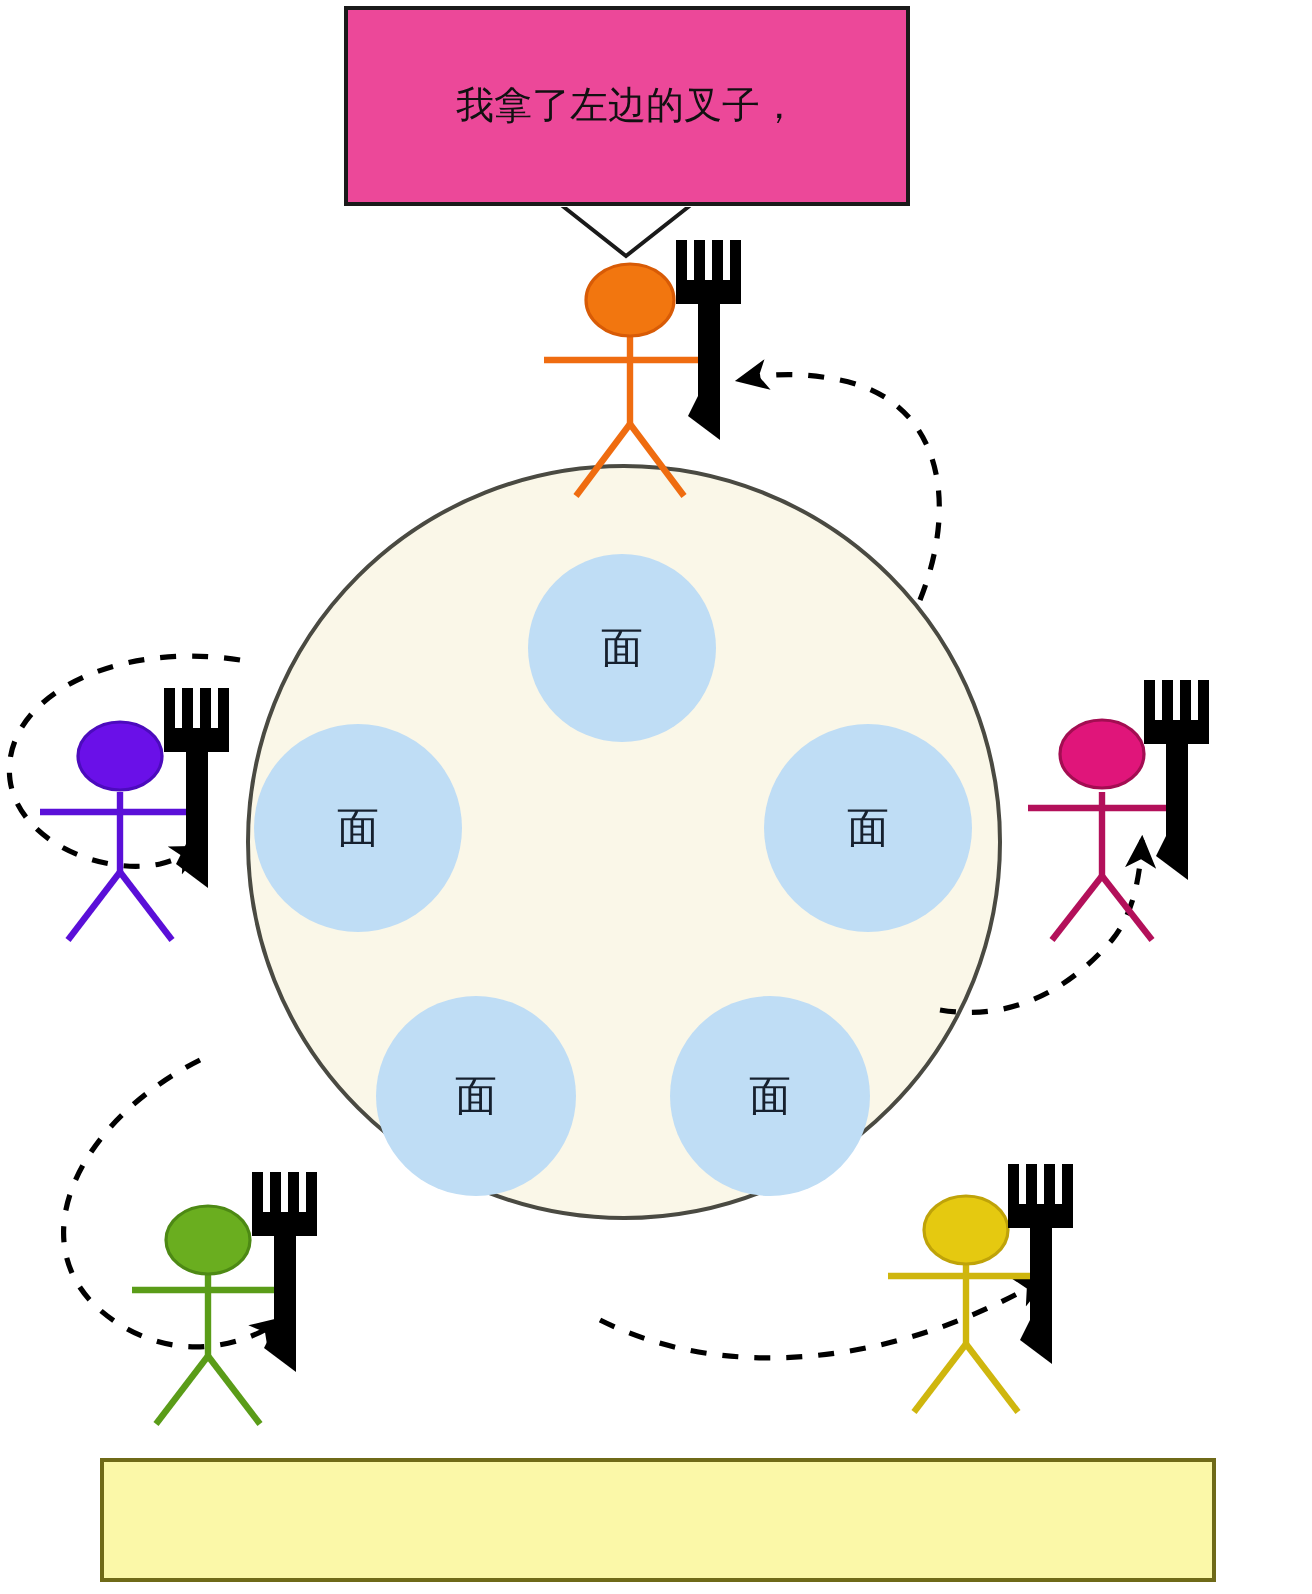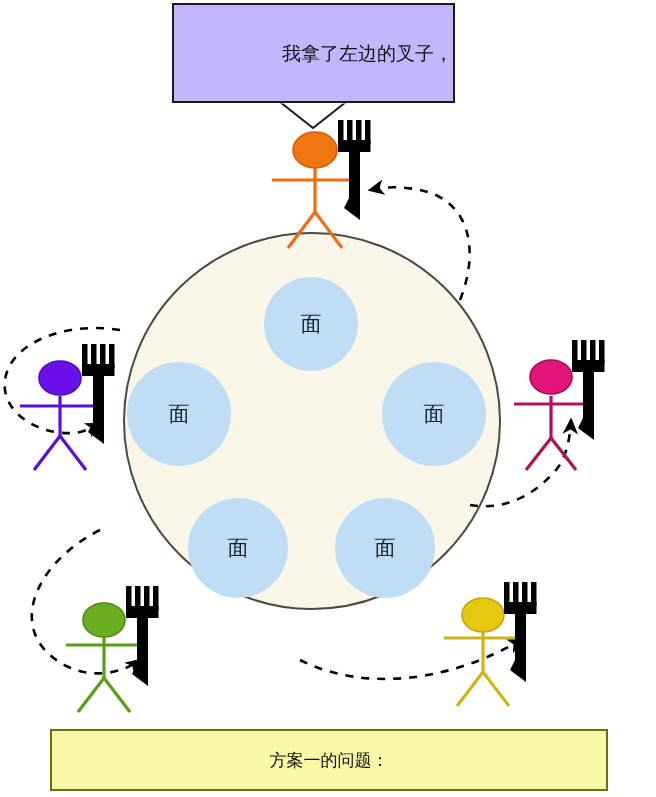--- a/index.html
+++ b/index.html
@@ -24,25 +24,25 @@
     height: 797px;
   }
   
   .speech-bubble {
     position: absolute;
     left: 172px;
     top: 3px;
     width: 283px;
     height: 100px;
     border: 2px solid #1a1a1a;
-    background: #c4b5fd;
+    background: #ec4899;
     box-sizing: border-box;
     display: flex;
     flex-direction: column;
-    align-items: flex-end;
+    align-items: center;
     justify-content: center;
     z-index: 40;
   }
   .speech-line {
     font-size: 19px;
     line-height: 25px;
     color: #111111;
     white-space: nowrap;
     letter-spacing: 0px;
   }
@@ -192,16 +192,15 @@
   <div class="bowl-label" style="left:179px; top:414px;">面</div>
   <div class="bowl-label" style="left:434px; top:414px;">面</div>
   <div class="bowl-label" style="left:238px; top:548px;">面</div>
   <div class="bowl-label" style="left:385px; top:548px;">面</div>
 
   <div class="speech-bubble">
     <div class="speech-line">我拿了左边的叉子，</div>
   </div>
 
   <div class="caption-box">
-    <div class="caption-line">方案一的问题：</div>
   </div>
 
 </div>
 
 </body></html>

